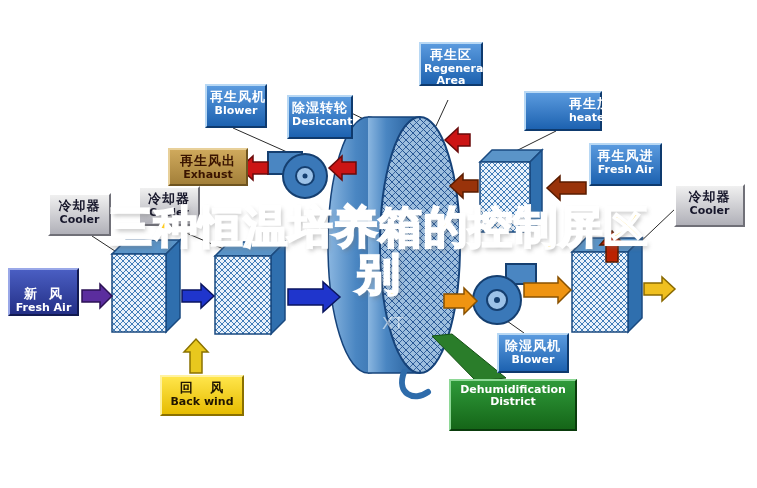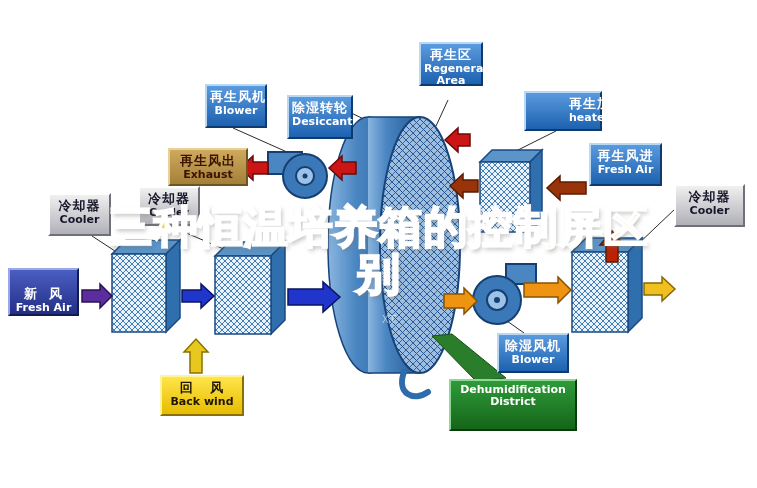--- a/index.html
+++ b/index.html
@@ -21,21 +21,21 @@
   .lbl-yellow{background:linear-gradient(180deg,#ffe54a,#e6bc00);color:#201600;
               border-color:#fff2a0 #8a7000 #8a7000 #fff2a0;}
   .lbl-green{background:linear-gradient(180deg,#2f9a3a,#156618);color:#fff;
              border-color:#8ed896 #0a3c0c #0a3c0c #8ed896;}
   .title-line{position:absolute;left:0;width:757px;text-align:center;z-index:20;
               font-weight:bold;color:#ffcb1e;font-size:44px;letter-spacing:1px;
               -webkit-text-stroke:2px #ffffff;
               text-shadow:0 0 2px #fff,2px 3px 4px rgba(110,110,110,.45);}
   #title-line-1{top:198px;}
   #title-line-2{top:245px;}
-  #watermark{position:absolute;left:382px;top:314px;z-index:15;font-size:10px;
+  #watermark{position:absolute;left:382px;top:314px;z-index:15;font-size:16px;
              color:rgba(255,255,255,.55);letter-spacing:1px;}
 </style>
 </head>
 <body>
 
 <div id="stage">
 
   <svg id="diagram-svg" width="757" height="488" viewBox="0 0 757 488">
     <defs>
       <linearGradient id="bg1" x1="0" y1="0" x2="1" y2="0">

